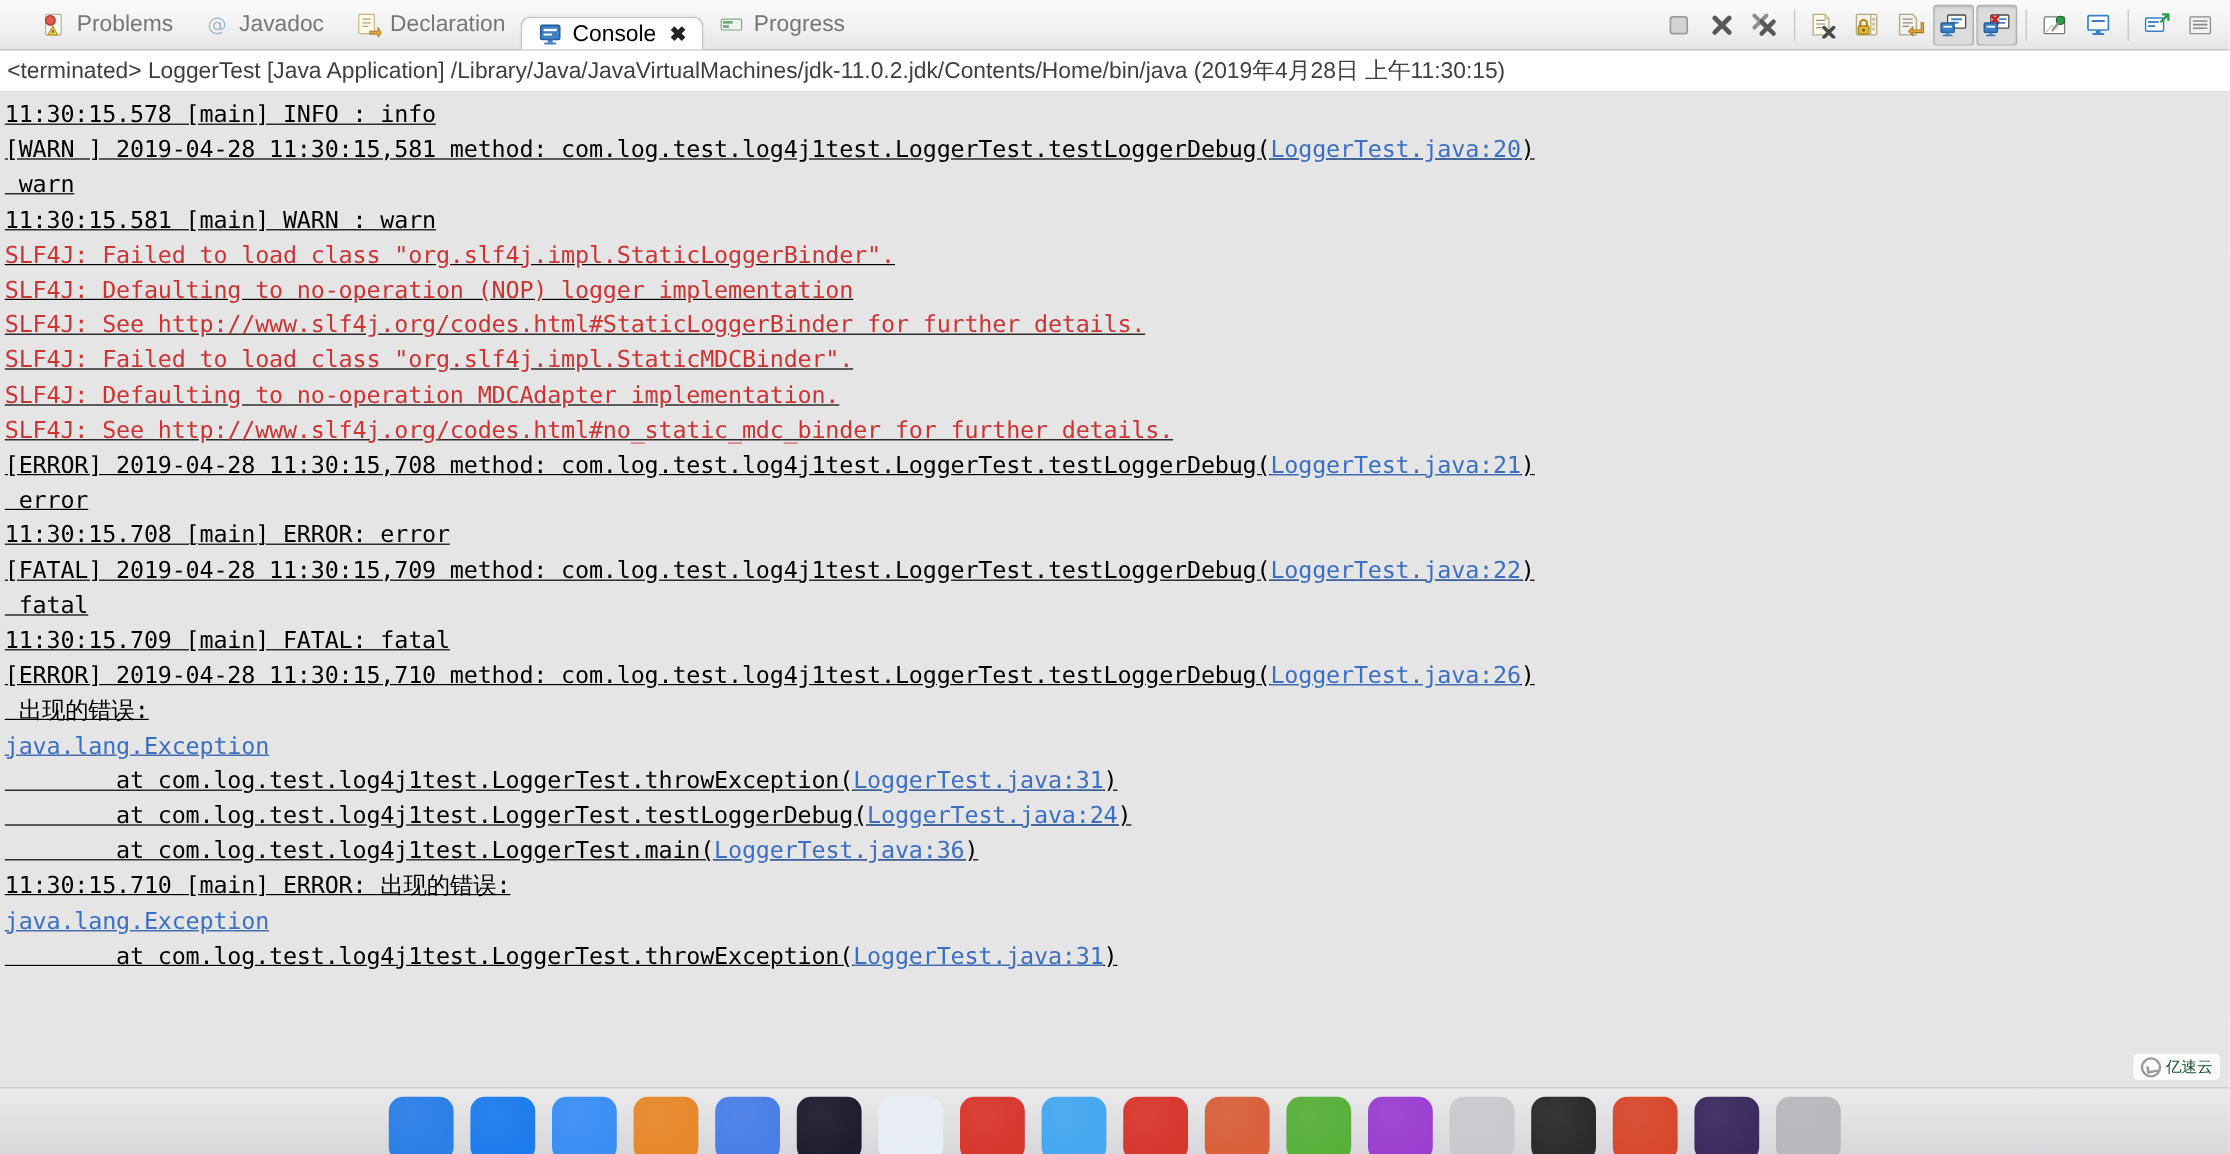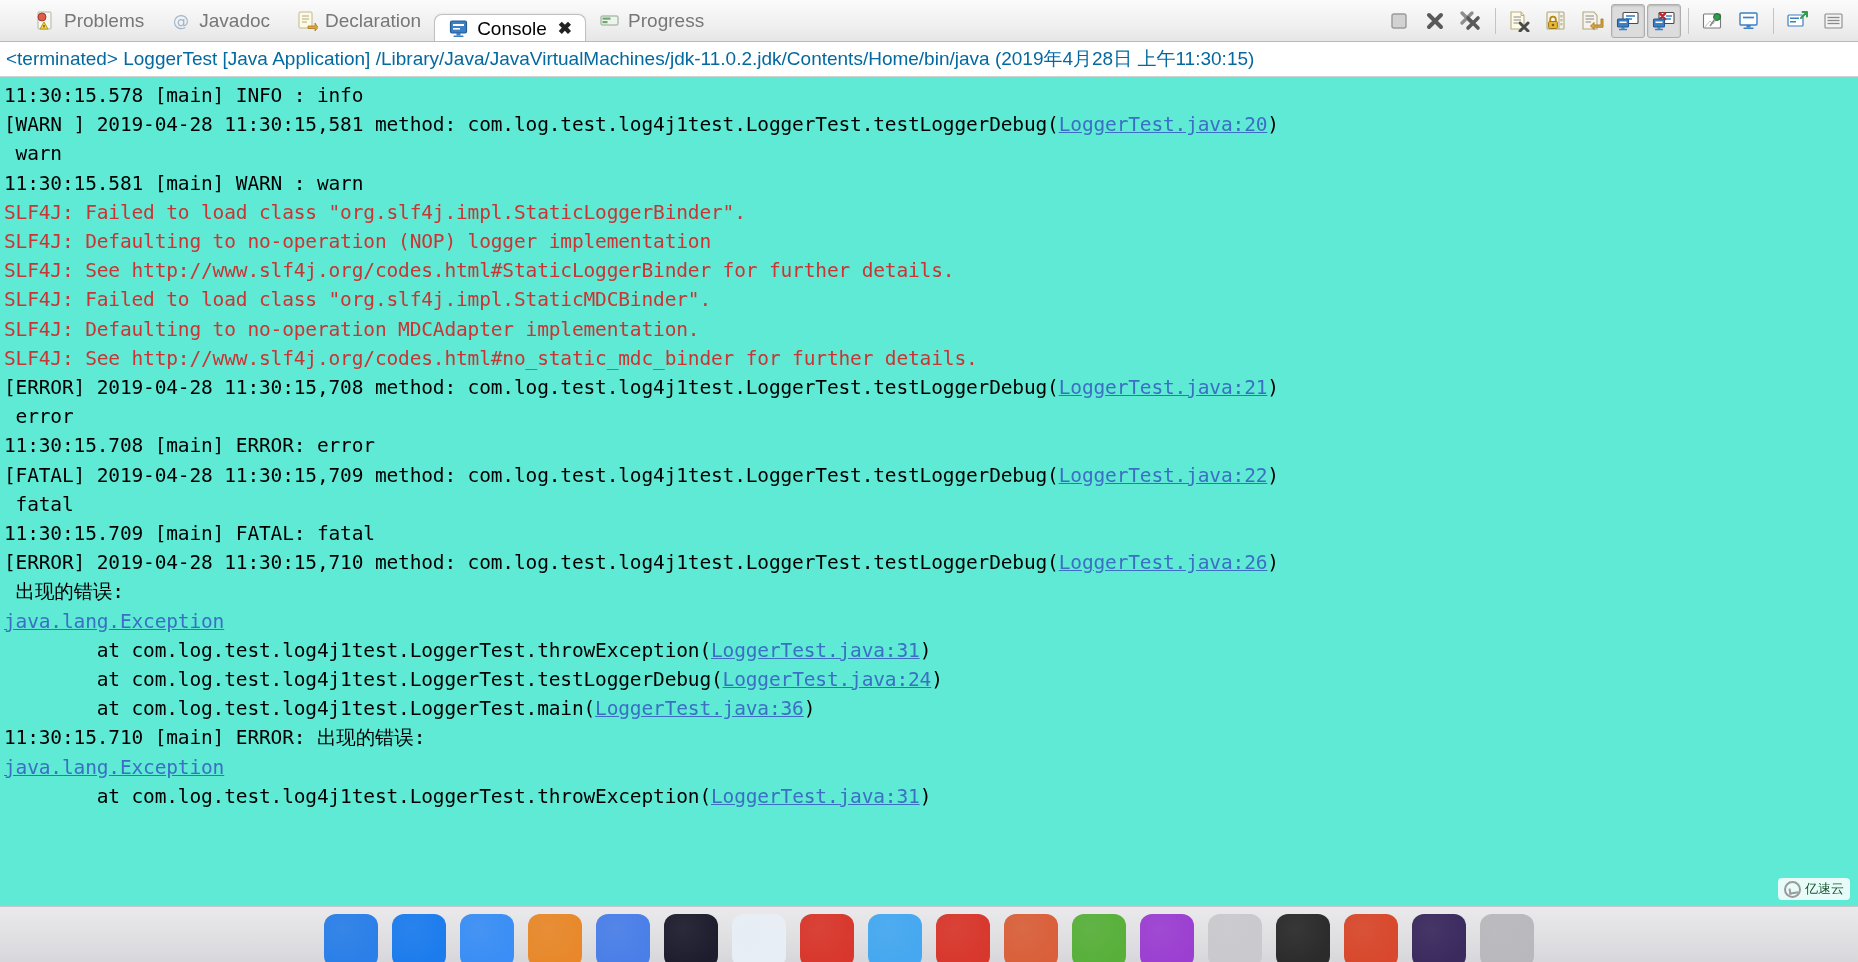--- a/index.html
+++ b/index.html
@@ -93,35 +93,36 @@
     margin: 0 6px;
   }
 
   
   .terminated {
     height: 34px;
     display: flex;
     align-items: center;
     padding: 0 6px;
     font-size: 19px;
-    color: #0369a1;
+    color: #404040;
     background: #ffffff;
     border-bottom: 1px solid #d2d2d2;
     white-space: nowrap;
     overflow: hidden;
   }
 
   
   .console {
     position: relative;
-    background: #5eead4;
+    background: #e5e5e5;
     padding: 4px 0 0 4px;
     height: 830px;
     box-sizing: border-box;
     overflow: hidden;
+    text-decoration: underline;
   }
   .cline {
     font-family: "DejaVu Sans Mono", "Liberation Mono", monospace;
     font-size: 19.5px;
     line-height: 29.2px;
     color: #000000;
     white-space: pre;
     letter-spacing: -0.15px;
   }
   .cline.err { color: #cc3333; }

